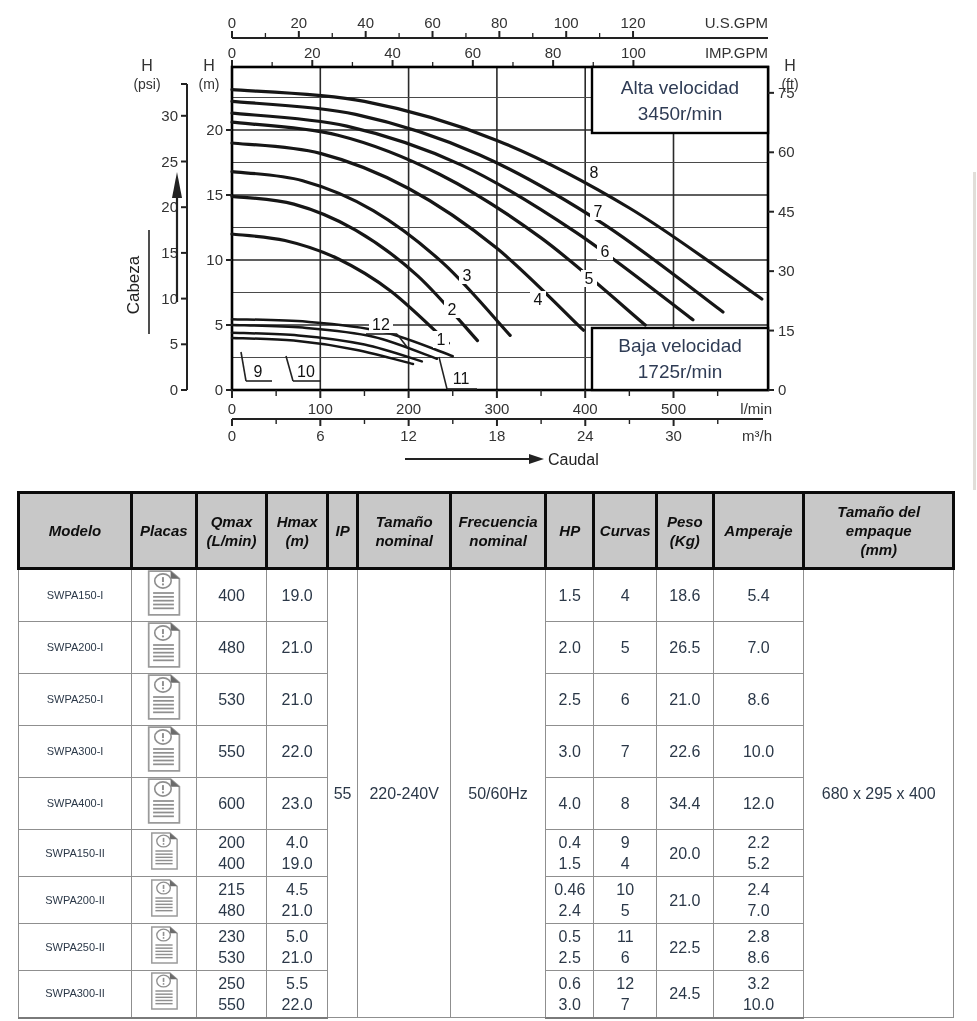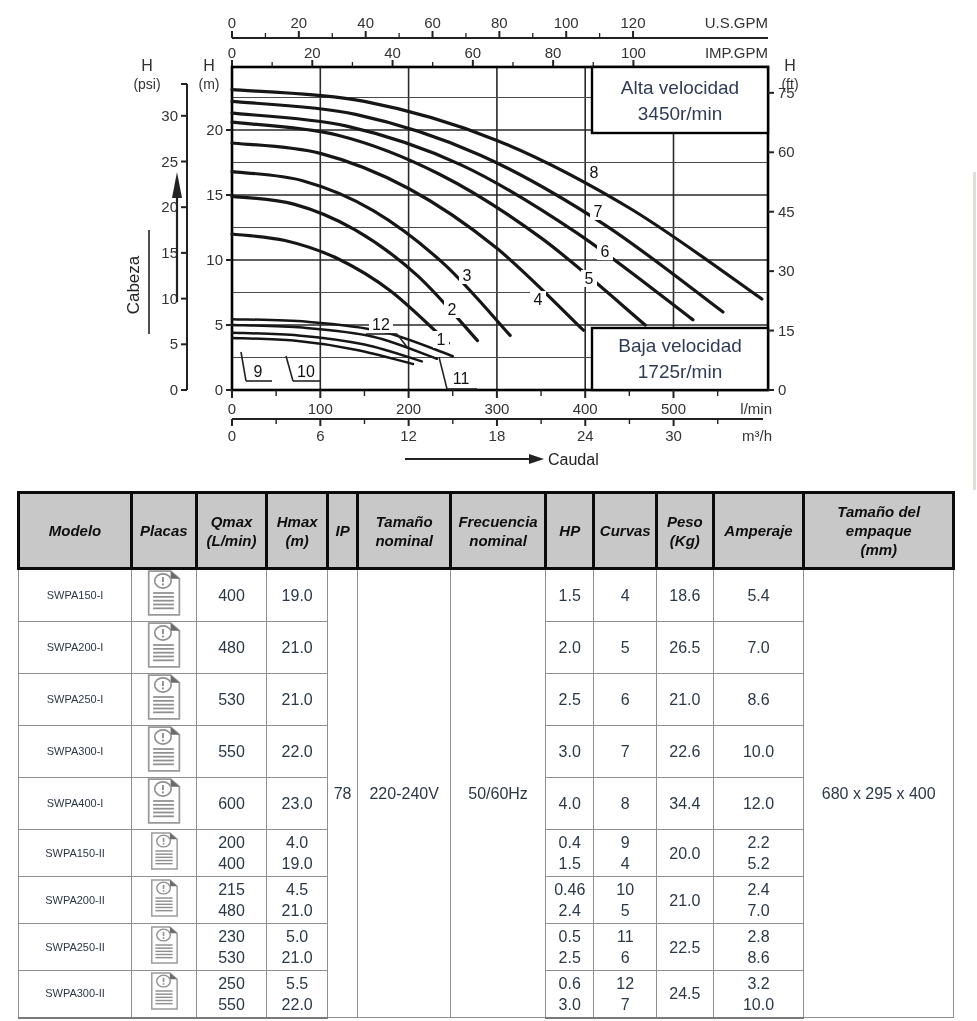--- a/index.html
+++ b/index.html
@@ -271,21 +271,21 @@
               <g stroke="#8f8f8f" stroke-width="1.6">
                 <line x1="7" y1="21" x2="26" y2="21"></line>
                 <line x1="7" y1="24.5" x2="26" y2="24.5"></line>
                 <line x1="7" y1="28" x2="26" y2="28"></line>
                 <line x1="7" y1="31.5" x2="26" y2="31.5"></line>
                 <line x1="7" y1="35" x2="26" y2="35"></line>
               </g>
             </svg></td>
           <td>400</td>
           <td>19.0</td>
-          <td rowspan="9">78</td>
+          <td rowspan="9">55</td>
           <td rowspan="9">220-240V</td>
           <td rowspan="9">50/60Hz</td>
           <td>1.5</td>
           <td>4</td>
           <td>18.6</td>
           <td>5.4</td>
           <td rowspan="9">680 x 295 x 400</td>
         </tr>
         <tr class="r1">
           <td class="model">SWPA200-I</td>

